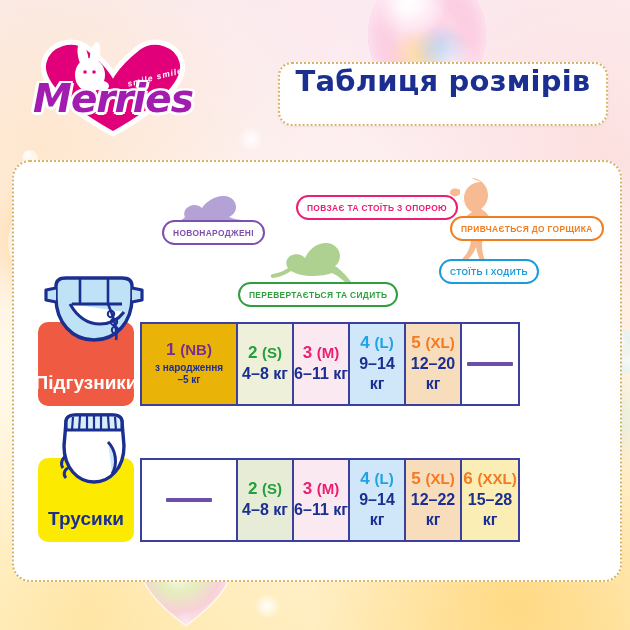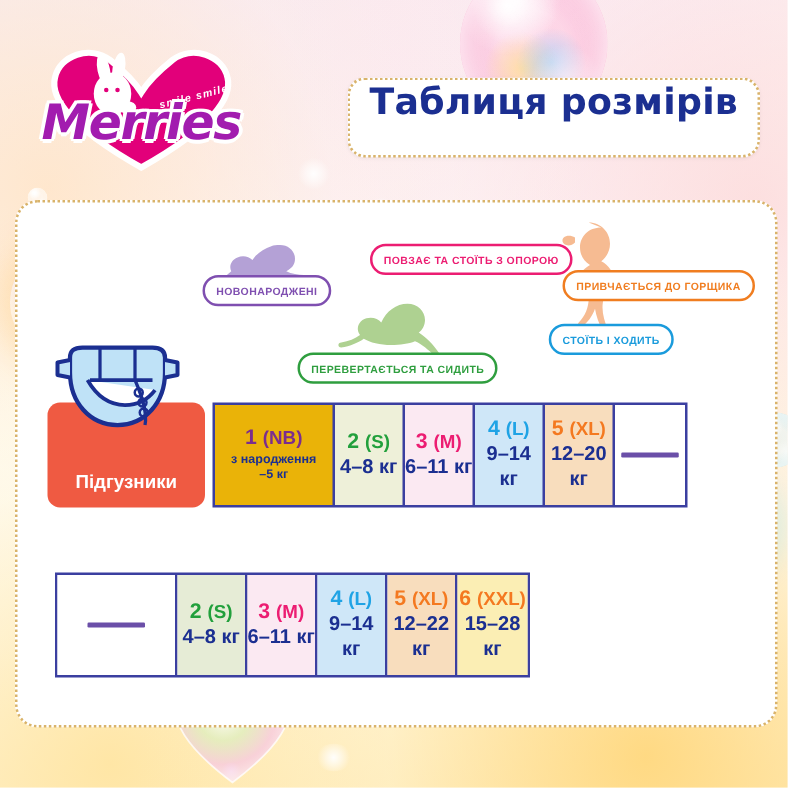--- a/index.html
+++ b/index.html
@@ -113,24 +113,24 @@
   .pill-roll{left:238px;top:282px;border:2.2px solid #2f9e3f;color:#2f9e3f;}
   .pill-crawl{left:296px;top:195px;border:2.2px solid #ec1d72;color:#ec1d72;}
   .pill-stand{left:439px;top:259px;border:2.2px solid #1a9bdc;color:#1a9bdc;}
   .pill-potty{left:450px;top:216px;border:2.2px solid #f07d20;color:#f07d20;}
 
   
   .tbl{position:absolute;display:flex;align-items:stretch;}
   .tbl-diaper{left:38px;top:322px;}
   .tbl-pants{left:38px;top:458px;}
   .row-label{
-    width:126px;height:84px;border-radius:10px;
+    width:96px;height:84px;border-radius:10px;
     display:flex;align-items:flex-end;justify-content:center;
     padding-bottom:12px;box-sizing:border-box;
-    font-size:15px;font-weight:bold;position:relative;z-index:3;
+    font-size:19px;font-weight:bold;position:relative;z-index:3;
   }
   .row-label.diaper{background:#ef5a42;color:#fff;}
   .row-label.pants{background:#fcea00;color:#1b2f91;}
   .cells{display:flex;border:2px solid #3b3fa0;height:84px;box-sizing:border-box;margin-left:6px;}
   .cell{
     width:56px;border-right:2px solid #3b3fa0;box-sizing:border-box;
     display:flex;flex-direction:column;align-items:center;justify-content:center;
     position:relative;
   }
   .cell:last-child{border-right:none;}
@@ -282,20 +282,39 @@
       </div>
       <div class="wt">12–20 кг</div>
     </div>
     <div class="cell" style="background:#ffffff">
       <div class="dash"></div>
     </div>
   </div>
 </div>
 
 <div class="tbl tbl-pants">
+  <div class="row-label pants">
+    <svg class="product-icon" style="left:14px;top:-46px;width:84px;height:74px;" viewBox="0 0 84 74">
+      <path d="M14 10 C14 5 18 3 24 3 L60 3 C66 3 70 5 70 10 L72 34 C72 56 58 70 42 70 C26 70 12 56 12 34 Z" fill="#ffffff" stroke="#1b2f91" stroke-width="3.4" stroke-linejoin="round"></path>
+      <path d="M14 10 C14 5 18 3 24 3 L60 3 C66 3 70 5 70 10 L70 18 L14 18 Z" fill="#d9eefb" stroke="#1b2f91" stroke-width="3.2"></path>
+      <g stroke="#1b2f91" stroke-width="2.2">
+        <path d="M21 5 L20 18"></path>
+          <path d="M28 4 L27 18"></path>
+          <path d="M35 4 L35 18"></path>
+        <path d="M42 4 L42 18"></path>
+          <path d="M49 4 L49 18"></path>
+          <path d="M56 4 L57 18"></path>
+          <path d="M63 5 L64 18"></path>
+      </g>
+      <path d="M56 30 C64 38 66 52 60 62" fill="#cfe7f8" stroke="#1b2f91" stroke-width="3"></path>
+      <path d="M14 44 C10 46 8 52 11 56" fill="none" stroke="#1b2f91" stroke-width="3"></path>
+      <path d="M16 56 C12 58 11 63 14 66" fill="none" stroke="#1b2f91" stroke-width="3"></path>
+    </svg>
+    <span>Трусики</span>
+  </div>
   <div class="cells">
     <div class="cell wide" style="background:#ffffff">
       <div class="dash"></div>
     </div>
     <div class="cell" style="background:#e6ecd6">
       <div class="sz" style="color:#22a03c">
         <span>2</span>
         <span class="paren">(S)</span>
       </div>
       <div class="wt">4–8 кг</div>

